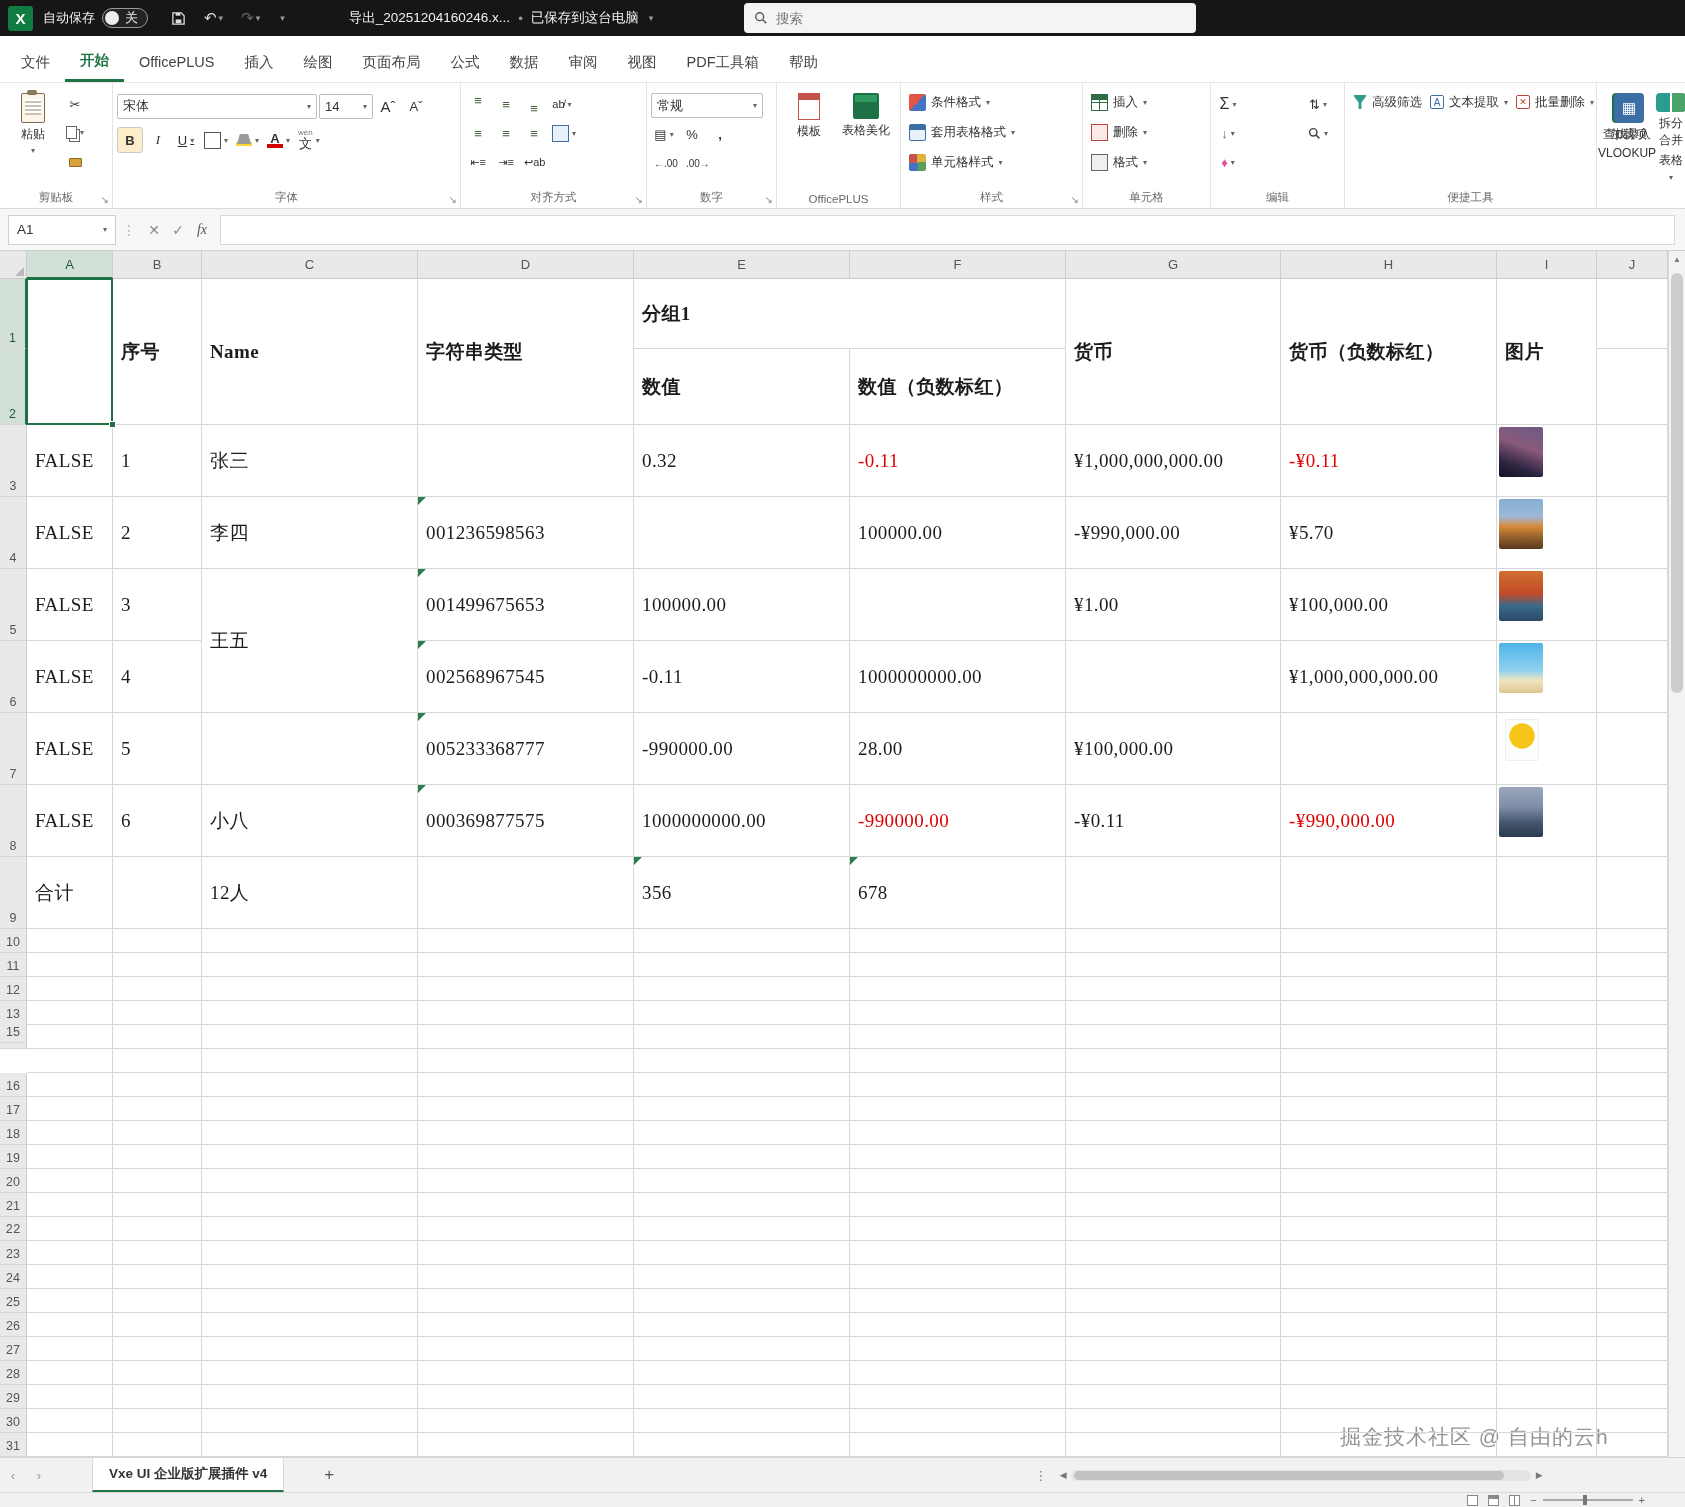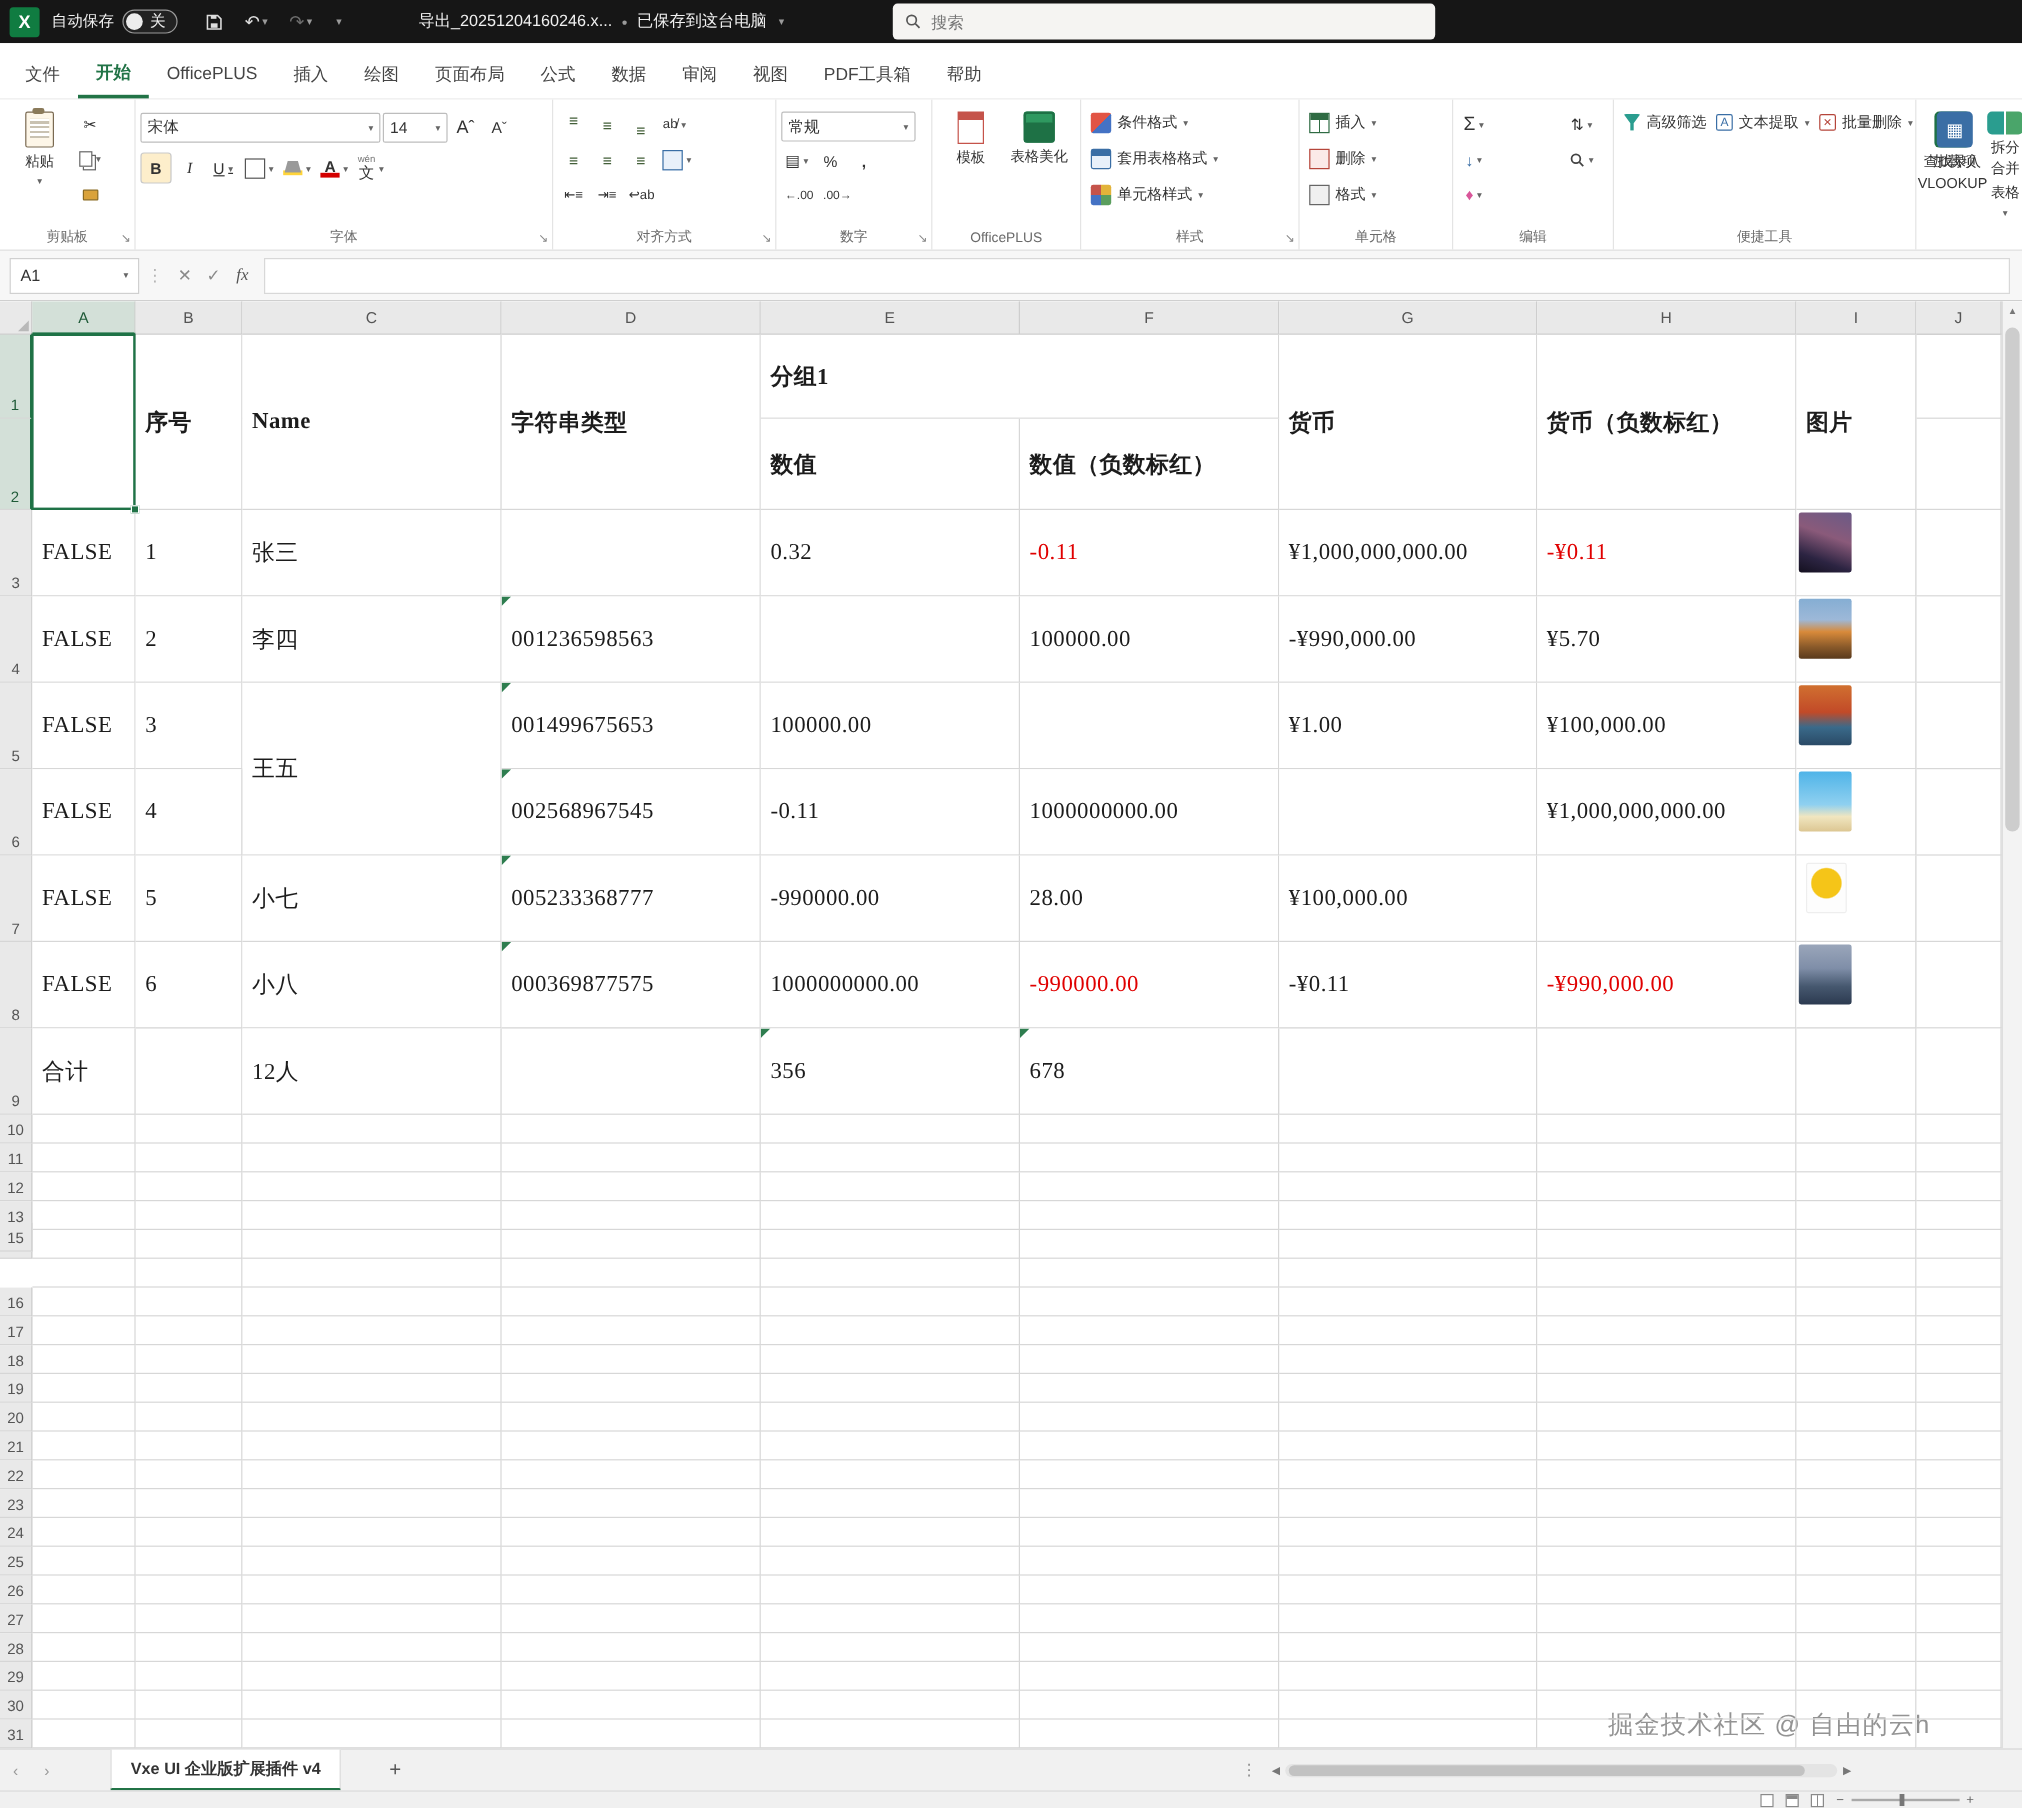--- a/index.html
+++ b/index.html
@@ -462,21 +462,21 @@
     <div class="rowhdr" style="top: 726px; height: 24px;">12</div>
     <div class="rowhdr" style="top: 750px; height: 24px;">13</div>
     <div class="rowhdr" style="top: 774px; height: 24px;">14</div>
     <div class="rowhdr" style="top: 768px; height: 24px;">15</div>
     <div class="rowhdr" style="top: 822px; height: 24px;">16</div>
     <div class="rowhdr" style="top: 846px; height: 24px;">17</div>
     <div class="rowhdr" style="top: 870px; height: 24px;">18</div>
     <div class="rowhdr" style="top: 894px; height: 24px;">19</div>
     <div class="rowhdr" style="top: 918px; height: 24px;">20</div>
     <div class="rowhdr" style="top: 942px; height: 24px;">21</div>
-    <div class="rowhdr" style="top: 966px; height: 24px;">22</div>
+    <div class="rowhdr" style="top: 966px; height: 24px; font-family: Liberation Mono, monospace;">22</div>
     <div class="rowhdr" style="top: 943px; height: 24px; margin-top: 47px;">23</div>
     <div class="rowhdr" style="top: 1014px; height: 24px;">24</div>
     <div class="rowhdr" style="top: 1038px; height: 24px;">25</div>
     <div class="rowhdr" style="top: 1062px; height: 24px;">26</div>
     <div class="rowhdr" style="top: 1086px; height: 24px;">27</div>
     <div class="rowhdr" style="top: 1110px; height: 24px;">28</div>
     <div class="rowhdr" style="top: 1134px; height: 24px;">29</div>
     <div class="rowhdr" style="top: 1158px; height: 24px;">30</div>
     <div class="rowhdr" style="top: 1182px; height: 24px;">31</div>
     <div class="cell" style="left: 27px; top: 28px; width: 86px; height: 70px;"></div>
@@ -837,21 +837,20 @@
     <div class="mcell" style="left: 418px; top: 390px; width: 216px; height: 72px;">002568967545<span class="tri"></span></div>
     <div class="mcell" style="left: 634px; top: 390px; width: 216px; height: 72px;">-0.11</div>
     <div class="mcell" style="left: 850px; top: 390px; width: 216px; height: 72px;">1000000000.00</div>
     <div class="mcell" style="left: 1066px; top: 390px; width: 215px; height: 72px;"></div>
     <div class="mcell" style="left: 1281px; top: 390px; width: 216px; height: 72px;">¥1,000,000,000.00</div>
     <div class="mcell" style="left: 1497px; top: 390px; width: 100px; height: 72px;">
       <div class="thumb th-beach-palm"></div>
     </div>
     <div class="mcell" style="left: 27px; top: 462px; width: 86px; height: 72px;">FALSE</div>
     <div class="mcell" style="left: 113px; top: 462px; width: 89px; height: 72px;">5</div>
-    <div class="mcell" style="left: 202px; top: 462px; width: 216px; height: 72px;">小七</div>
     <div class="mcell" style="left: 418px; top: 462px; width: 216px; height: 72px;">005233368777<span class="tri"></span></div>
     <div class="mcell" style="left: 634px; top: 462px; width: 216px; height: 72px;">-990000.00</div>
     <div class="mcell" style="left: 850px; top: 462px; width: 216px; height: 72px;">28.00</div>
     <div class="mcell" style="left: 1066px; top: 462px; width: 215px; height: 72px;">¥100,000.00</div>
     <div class="mcell" style="left: 1281px; top: 462px; width: 216px; height: 72px;"></div>
     <div class="mcell" style="left: 1497px; top: 462px; width: 100px; height: 72px;">
       <div class="thumb th-duck"></div>
     </div>
     <div class="mcell" style="left: 27px; top: 534px; width: 86px; height: 72px;">FALSE</div>
     <div class="mcell" style="left: 113px; top: 534px; width: 89px; height: 72px;">6</div>

